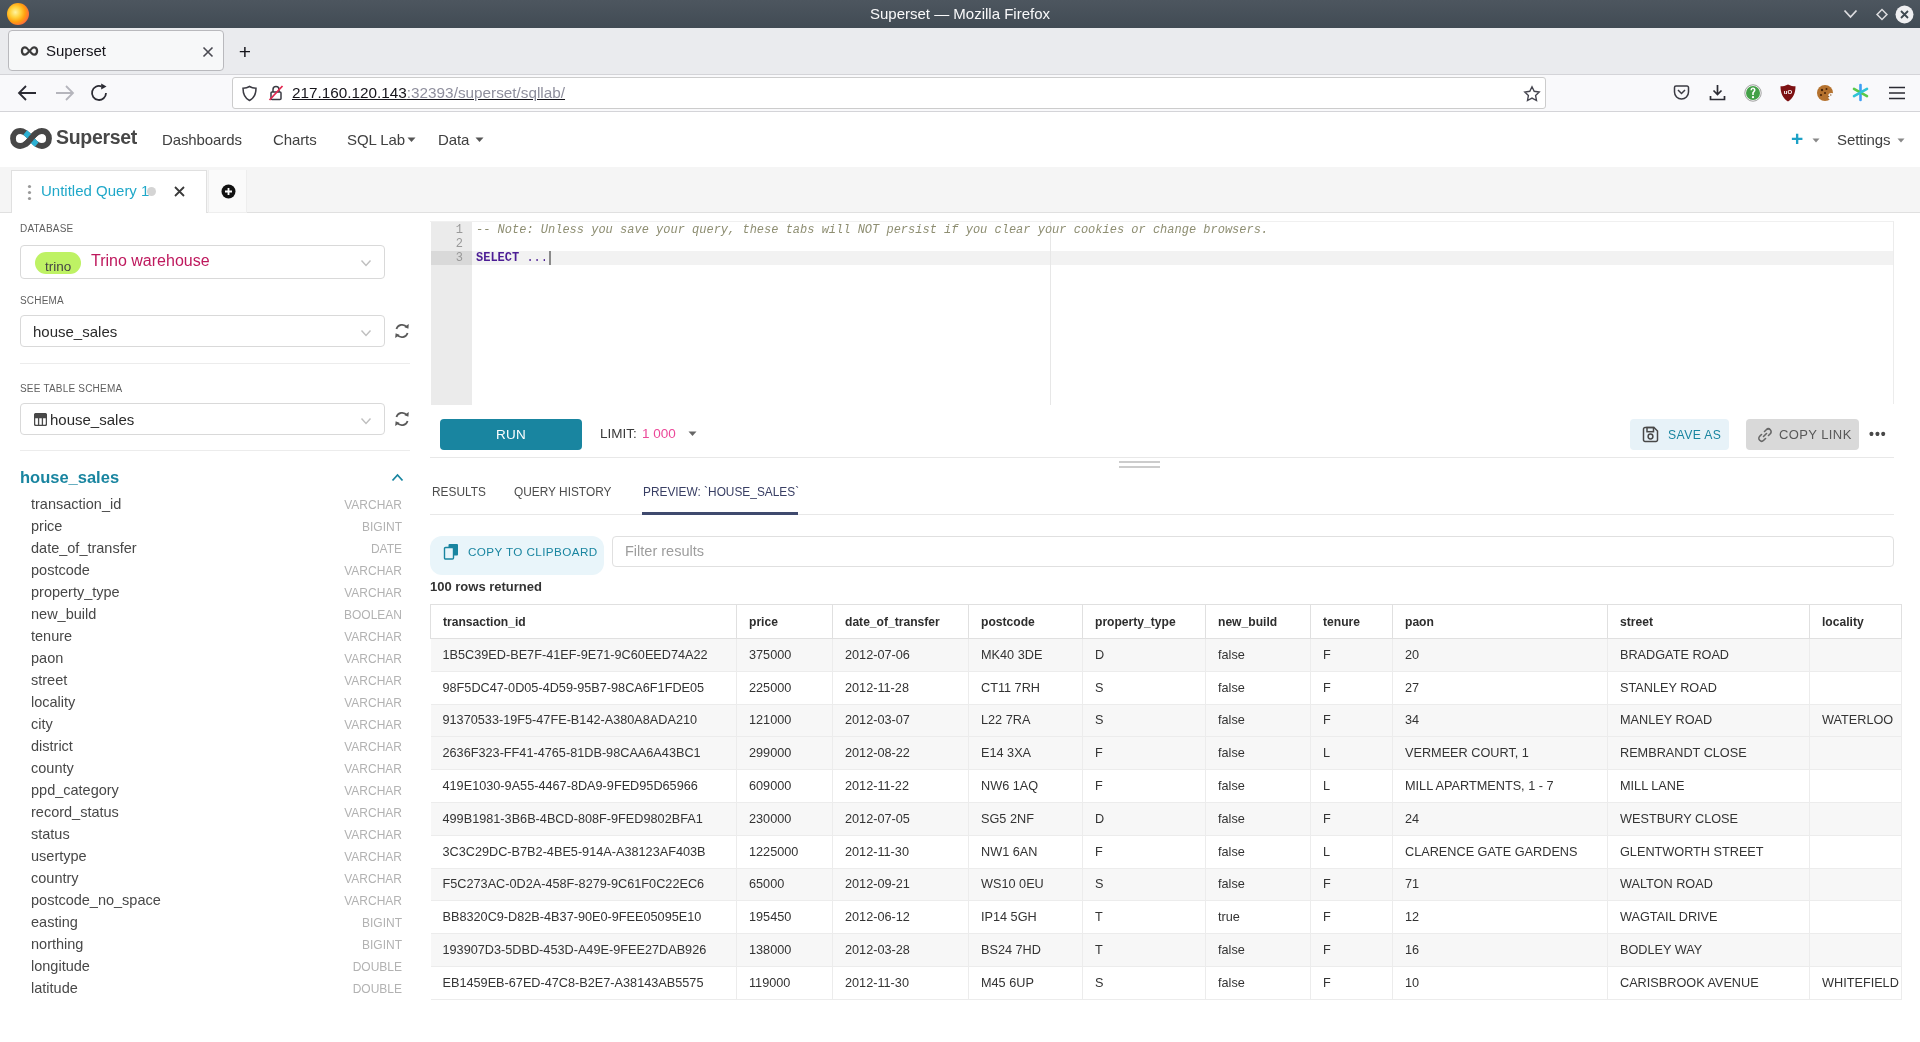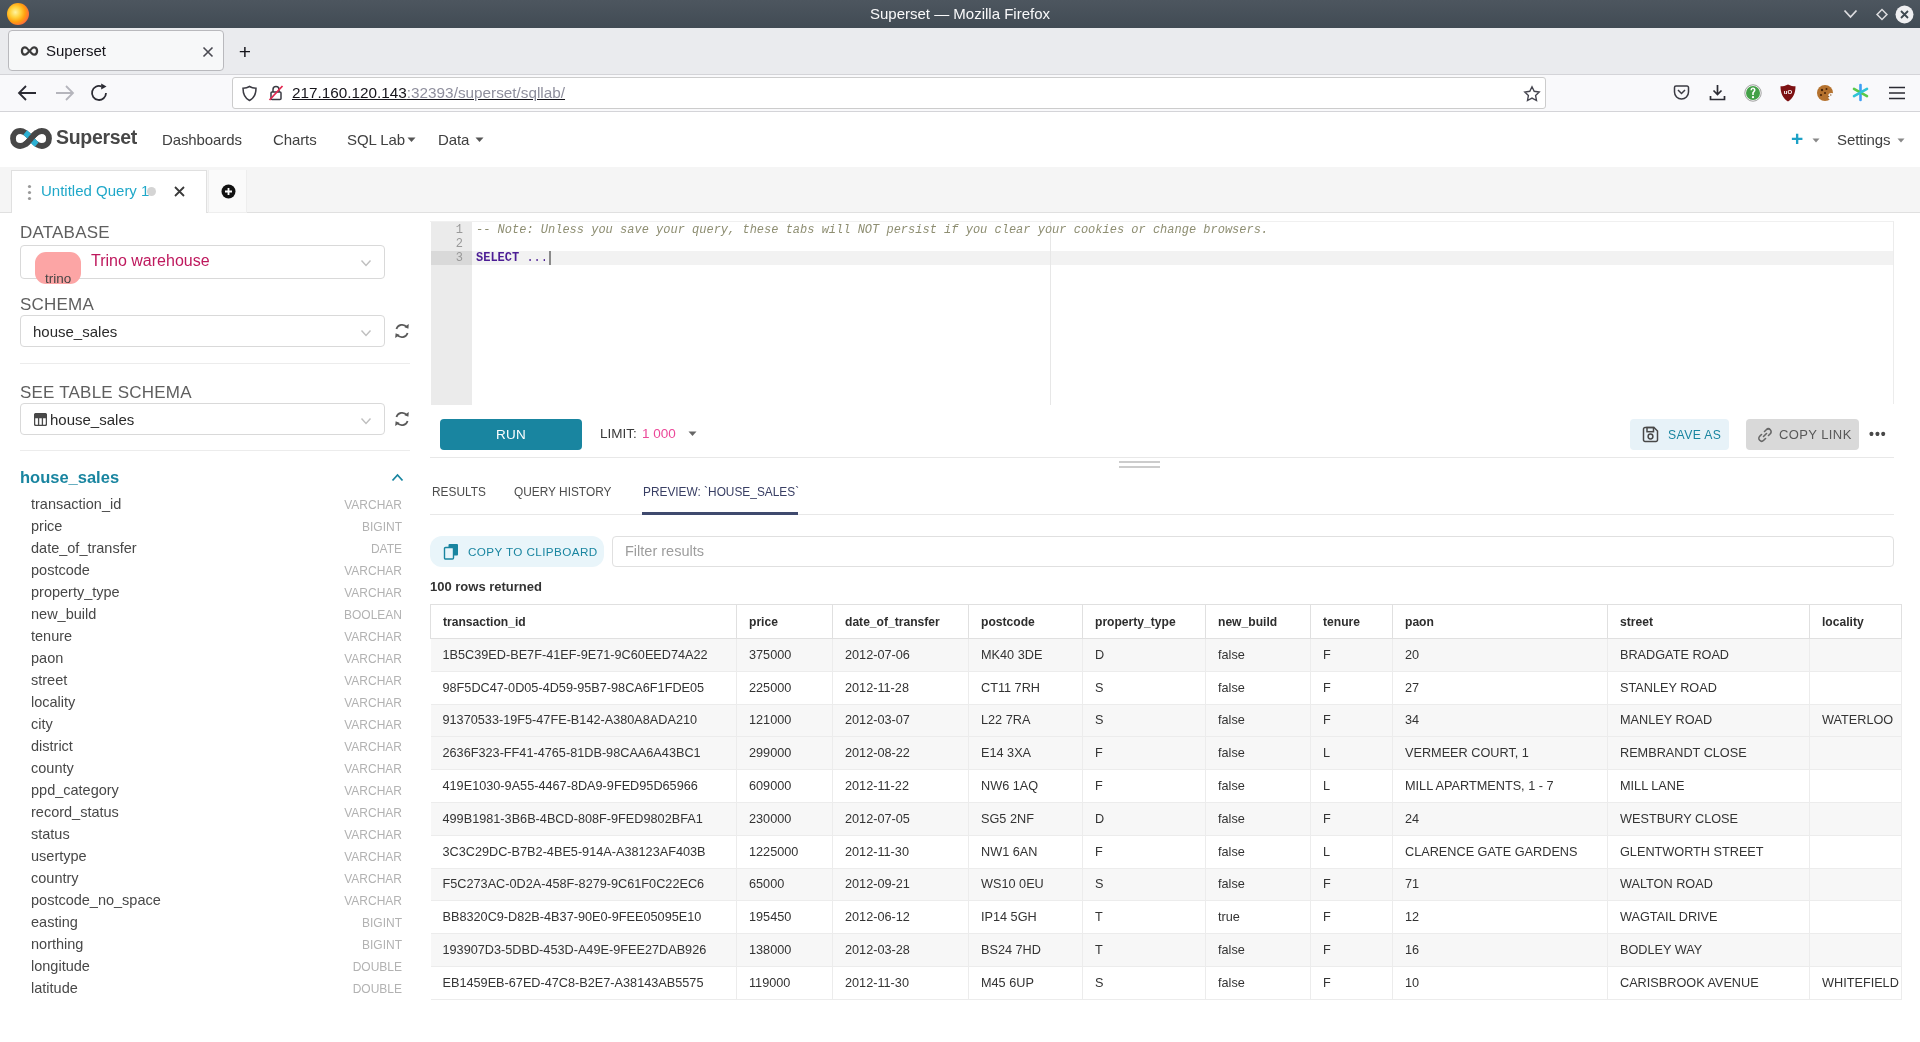--- a/index.html
+++ b/index.html
@@ -22,21 +22,21 @@
   #urltext span { color:#8f8f9d; }
   
   #spheader { left:0; top:112px; width:1920px; height:55px; background:#fff; }
   .navitem { position:absolute; top:0; font-size:15px; color:#404040; line-height:55px; letter-spacing:-0.1px; }
   
   #qstrip { left:0; top:167px; width:1920px; height:46px; background:#f5f5f5; border-bottom:1px solid #e0e0e0; }
   #qtab { left:11px; top:3px; width:196px; height:43px; background:#fff;
     border:1px solid #e0e0e0; border-bottom:none; }
   #qplustab { left:208px; top:3px; width:39px; height:43px; background:#fafafa; border:1px solid #eee; border-top:none;}
   
-  .sblabel { position:absolute; font-size:17px; color:#5f5f5f; letter-spacing:0.2px; }
+  .sblabel { position:absolute; font-size:10px; color:#5f5f5f; letter-spacing:0.2px; }
   .sbselect { position:absolute; left:20px; width:365px; height:32px; background:#fff;
     border:1px solid #d9d9d9; border-radius:4px; }
   .chev { position:absolute; width:12px; height:12px; }
   .sbdivider { position:absolute; left:20px; width:390px; height:1px; background:#ececec; }
   .colrow { position:absolute; left:31px; width:371px; height:22px; }
   .colname { position:absolute; left:0; top:0; font-size:14.5px; color:#484848; }
   .coltype { position:absolute; right:0; top:2px; font-size:12px; color:#b2b2b2;margin-left:48px; }
   
   #editor { left:430px; top:221px; width:1464px; height:183px; background:#fff; border-top:1px solid #f0f0f0; border-right:1px solid #ececec;}
   #gutter { position:absolute; left:1px; top:0px; width:41px; height:183px; background:#ebebeb; }
@@ -194,21 +194,21 @@
   <div class="abs" id="qplustab">
     <svg class="abs" style="left:12px;top:14px" width="15" height="15" viewBox="0 0 15 15">
       <circle cx="7.5" cy="7.5" r="7" fill="#111"></circle>
       <path d="M7.5 4 L7.5 11 M4 7.5 L11 7.5" stroke="#fff" stroke-width="1.8"></path>
     </svg>
   </div>
 </div>
 
 <div class="sblabel" style="left:20px;top:223px">DATABASE</div>
 <div class="sbselect" style="top:245px;height:34px">
-  <div class="abs" style="left:14px;top:6px;height:22px;background:#fca5a5;border-radius:11px;padding:16px 10px;font-size:13.5px;color:#454545;line-height:22px">trino</div>
+  <div class="abs" style="left:14px;top:6px;height:22px;background:#bef264;border-radius:11px;padding:4px 10px;font-size:13.5px;color:#454545;line-height:22px">trino</div>
   <div class="abs" style="left:70px;top:6px;font-size:16px;color:#be185d">Trino warehouse</div>
   <svg class="chev" style="left:339px;top:11px" viewBox="0 0 12 12">
       <path d="M1.5 3.5 L6 8.5 L10.5 3.5" stroke="#bfbfbf" stroke-width="1.4" fill="none"></path>
     </svg>
 </div>
 <div class="sblabel" style="left:20px;top:295px">SCHEMA</div>
 <div class="sbselect" style="top:315px">
   <div class="abs" style="left:12px;top:7px;font-size:15px;color:#2a2a2a">house_sales</div>
   <svg class="chev" style="left:339px;top:11px" viewBox="0 0 12 12">
       <path d="M1.5 3.5 L6 8.5 L10.5 3.5" stroke="#bfbfbf" stroke-width="1.4" fill="none"></path>
@@ -384,21 +384,21 @@
 <div class="abs" style="left:430px;top:457px;width:1464px;height:1px;background:#e8e8e8"></div>
 <div class="abs" style="left:1119px;top:461px;width:41px;height:1.5px;background:#ccc"></div>
 <div class="abs" style="left:1119px;top:466px;width:41px;height:1.5px;background:#ccc"></div>
 
 <div class="rtab" style="left:431.5px">RESULTS</div>
 <div class="rtab" style="left:513.5px">QUERY HISTORY</div>
 <div class="rtab" style="left:643.4px;color:#383e63">PREVIEW: `HOUSE_SALES`</div>
 <div class="abs" style="left:430px;top:514px;width:1464px;height:1px;background:#e8e8e8"></div>
 <div class="abs" style="left:642px;top:512.2px;width:156px;height:3.2px;background:#3f4a6e"></div>
 
-<div class="abs" style="left:430px;top:536px;width:174px;height:31px;background:#e9f5fa;border-radius:12px">
+<div class="abs" style="left:430px;top:536px;width:174px;height:39px;background:#e9f5fa;border-radius:12px">
   <svg class="abs" style="left:13px;top:7px" width="16" height="17" viewBox="0 0 16 17">
     <rect x="5.5" y="1" width="9.5" height="11.5" rx="1" fill="#1985a0"></rect>
     <rect x="1.5" y="4.5" width="9" height="11.5" rx="1" fill="#e9f5fa" stroke="#1985a0" stroke-width="1.4"></rect>
   </svg>
   <div class="abs nw" style="left:38px;top:9px;font-size:11.7px;color:#1985a0;letter-spacing:0.4px;font-weight:500">COPY TO CLIPBOARD</div>
 </div>
 <div class="abs" style="left:612px;top:536px;width:1282px;height:31px;border:1px solid #e0e0e0;border-radius:4px;background:#fff">
   <div class="abs" style="left:12px;top:6px;font-size:14.5px;color:#9d9d9d">Filter results</div>
 </div>
 <div class="abs" style="left:430px;top:579px;font-size:13px;font-weight:bold;color:#333">100 rows returned</div>

